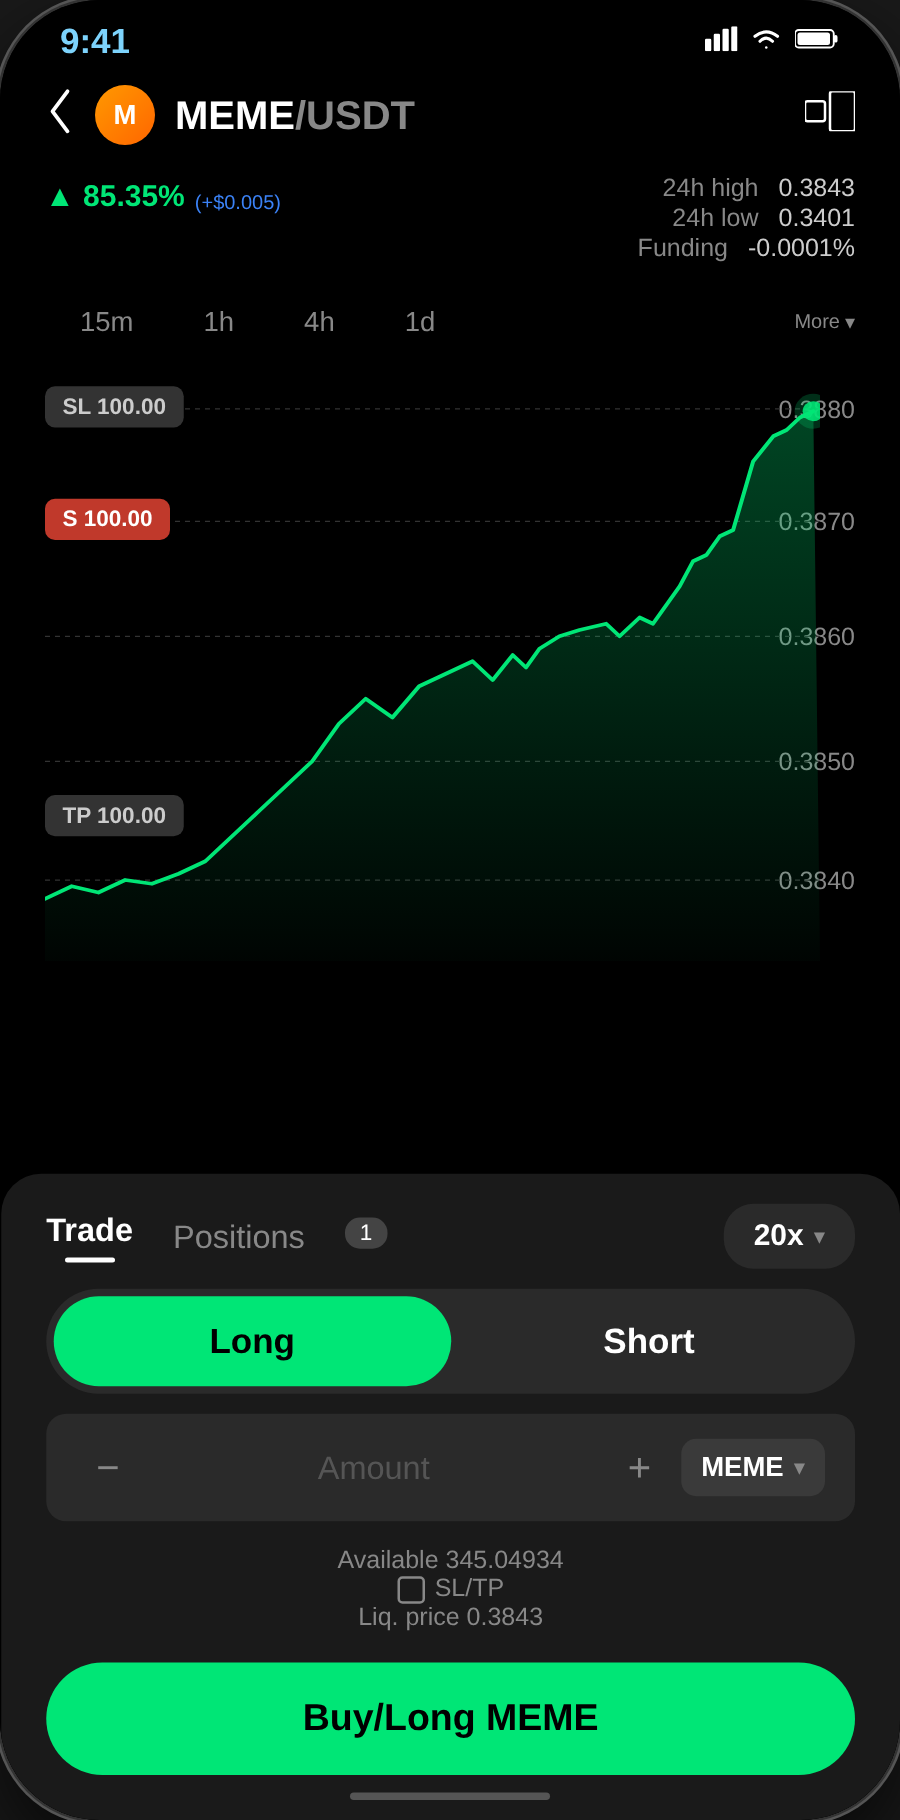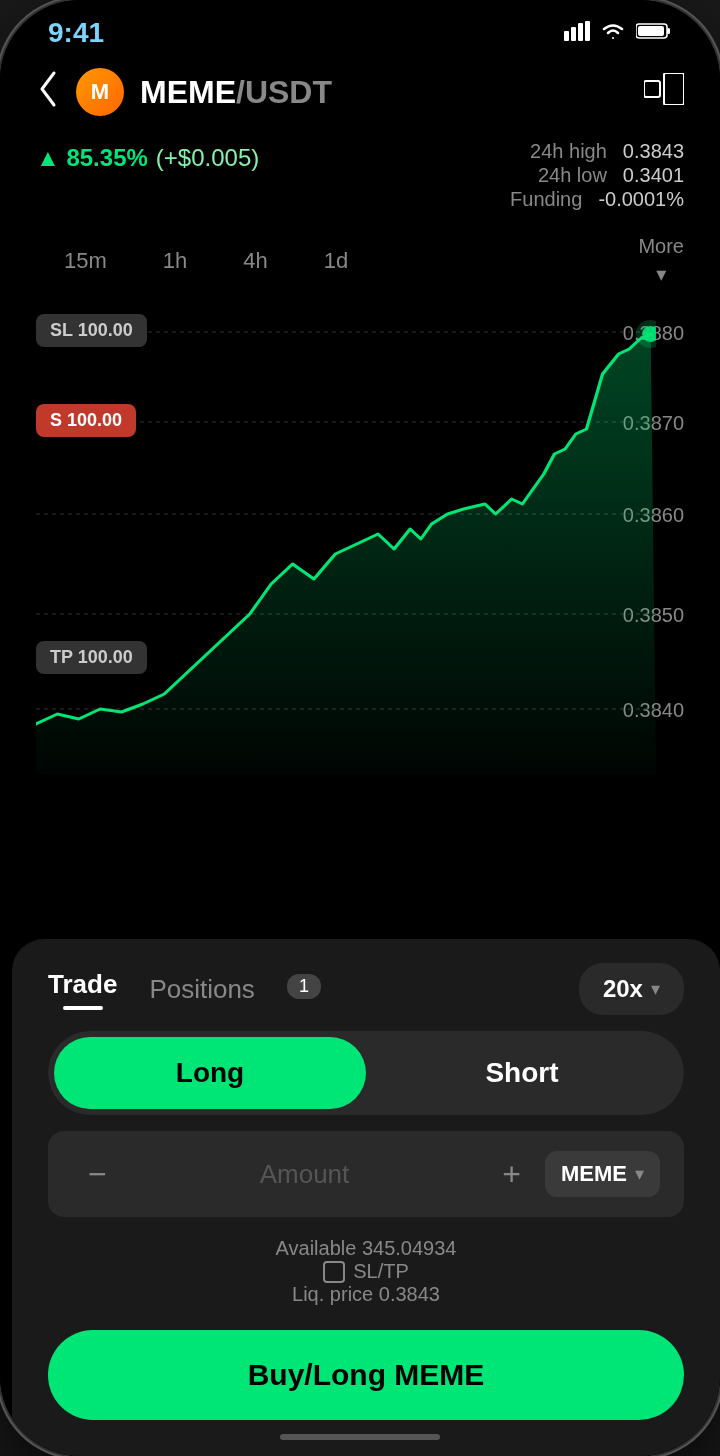--- a/index.html
+++ b/index.html
@@ -126,22 +126,22 @@
       margin-top: 8px;
     }
 
     .change-pct {
       color: #00e676;
       font-size: 24px;
       font-weight: 600;
     }
 
     .change-usd {
-      color: #86efac;
-      font-size: 24px;
+      color: #3b82f6;
+      font-size: 16px;
     }
 
     .price-right {
       display: flex;
       flex-direction: column;
       gap: 1px;
       align-items: flex-end;
       margin-top: 4px;
     }
 
@@ -182,26 +182,25 @@
     }
 
     .tf-btn.active {
       background: #2a2a2a;
       color: #fff;
       font-weight: 600;
     }
 
     .tf-more {
       color: #888;
-      font-size: 20px;
+      font-size: 16px;
       display: flex;
       align-items: center;
       gap: 4px;
       margin-left: auto;
-      flex-direction: column;
     }
 
     
     .chart-area {
       position: relative;
       height: 480px;
       padding: 0 36px;
       overflow: hidden;
     }
 
@@ -248,21 +247,21 @@
     .price-line-0385 { top: 310px; }
     .price-line-0384 { top: 405px; }
 
     
     .bottom-panel {
       background: #1a1a1a;
       border-radius: 32px 32px 0 0;
       padding: 24px 36px 36px;
       position: absolute;
       bottom: 0;
-      left: 12px;
+      left: 1px;
       right: 0;
     }
 
     .tabs-row {
       display: flex;
       align-items: center;
       justify-content: space-between;
       margin-bottom: 8px;
     }
 

